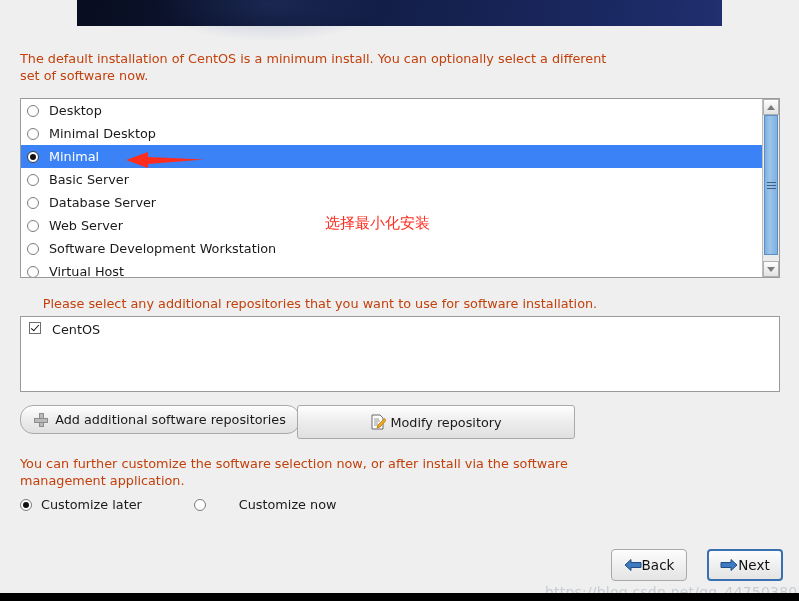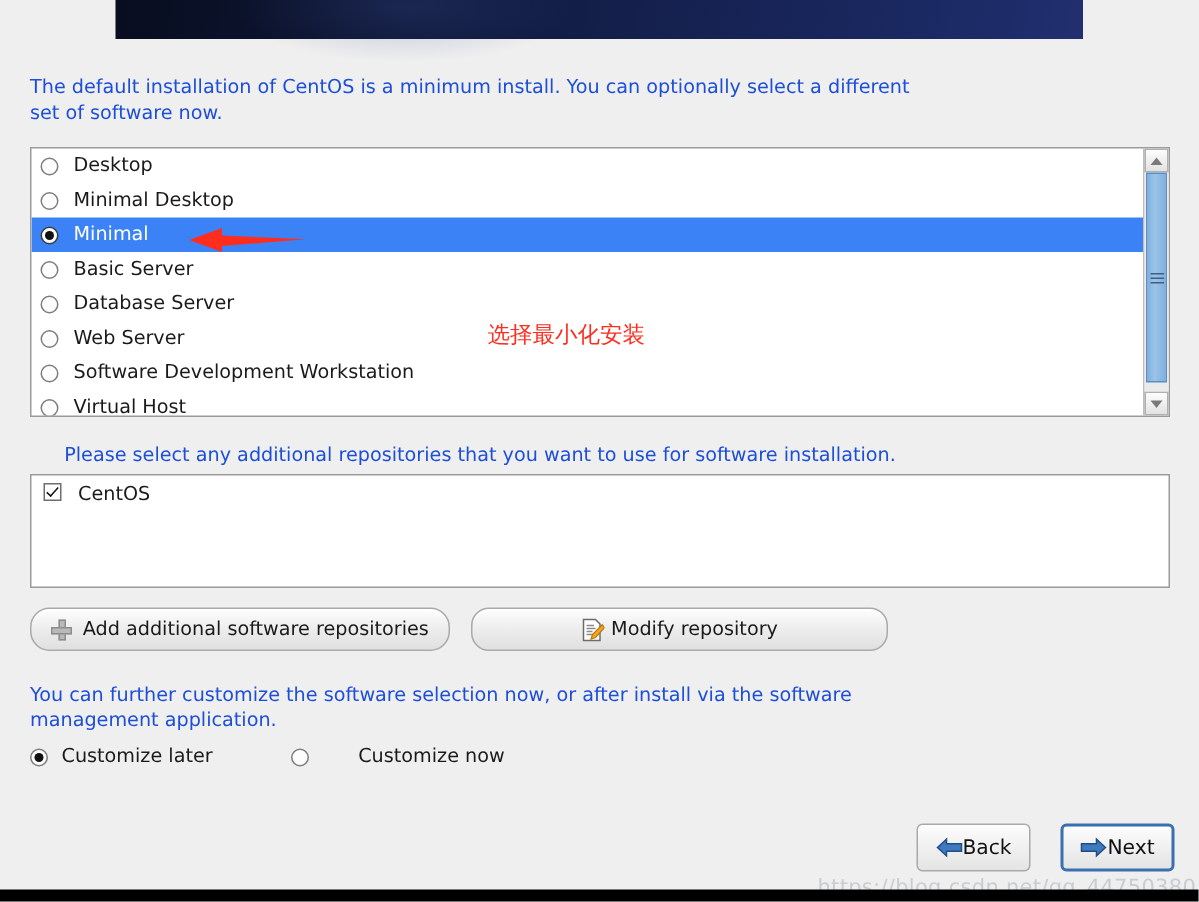--- a/index.html
+++ b/index.html
@@ -50,21 +50,21 @@
     background: radial-gradient(ellipse at center, rgba(60,80,150,0.28) 0%, rgba(60,80,150,0) 70%);
   }
 
   
   .intro-text {
     position: absolute;
     left: 20px;
     width: 600px;
     line-height: 17px;
     font-size: 12.8px;
-    color: #1d4ed8;
+    color: #c2410c;
   }
   #intro-line { top: 50px; }
   #repo-prompt { top: 295px; text-align: center; }
   #customize-prompt { top: 455px; }
 
   
   .listbox {
     position: absolute;
     left: 20px;
     top: 98px;
@@ -239,22 +239,22 @@
     justify-content: center;
     font-size: 12.8px;
     color: #1a1a1a;
     box-shadow: 0 1px 0 rgba(255,255,255,0.8) inset;
   }
   #btn-add-repo {
     left: 20px; top: 405px;
     width: 280px; height: 29px; border-radius: 13px;
   }
   #btn-modify-repo {
-    left: 314px; top: 405px;
-    width: 278px; height: 29px; border-radius: 12px;
+    left: 297px; top: 405px;
+    width: 278px; height: 34px;
   }
   .plus-icon {
     width: 14px; height: 14px;
     position: relative;
     flex: 0 0 auto;
     margin-right: 7px;
   }
   .plus-icon::before, .plus-icon::after {
     content: "";
     position: absolute;

